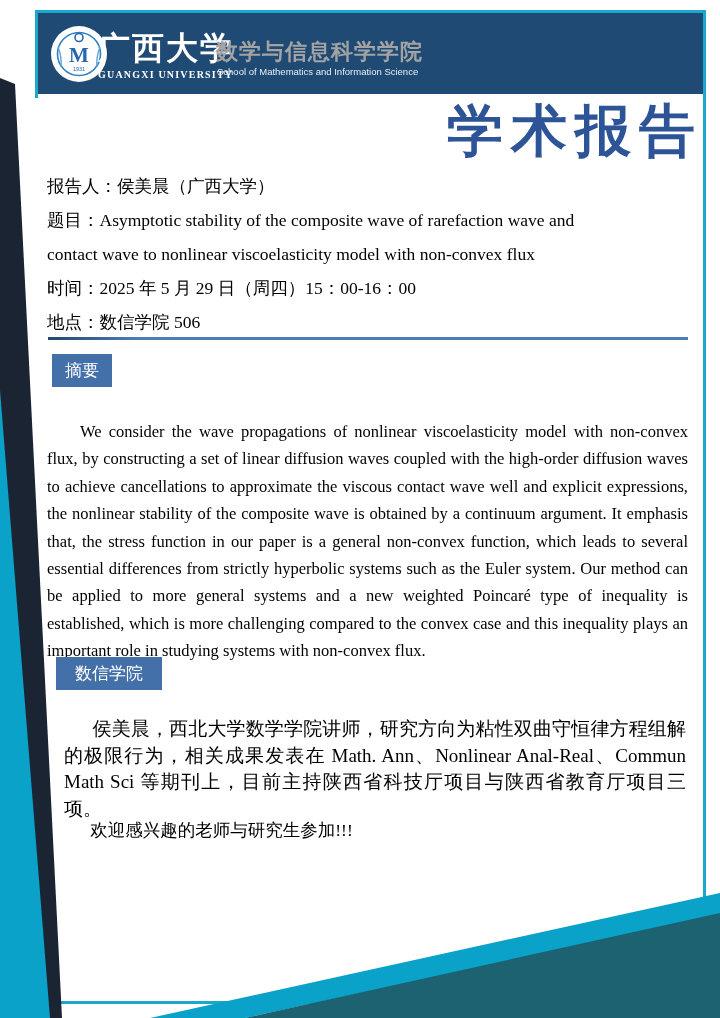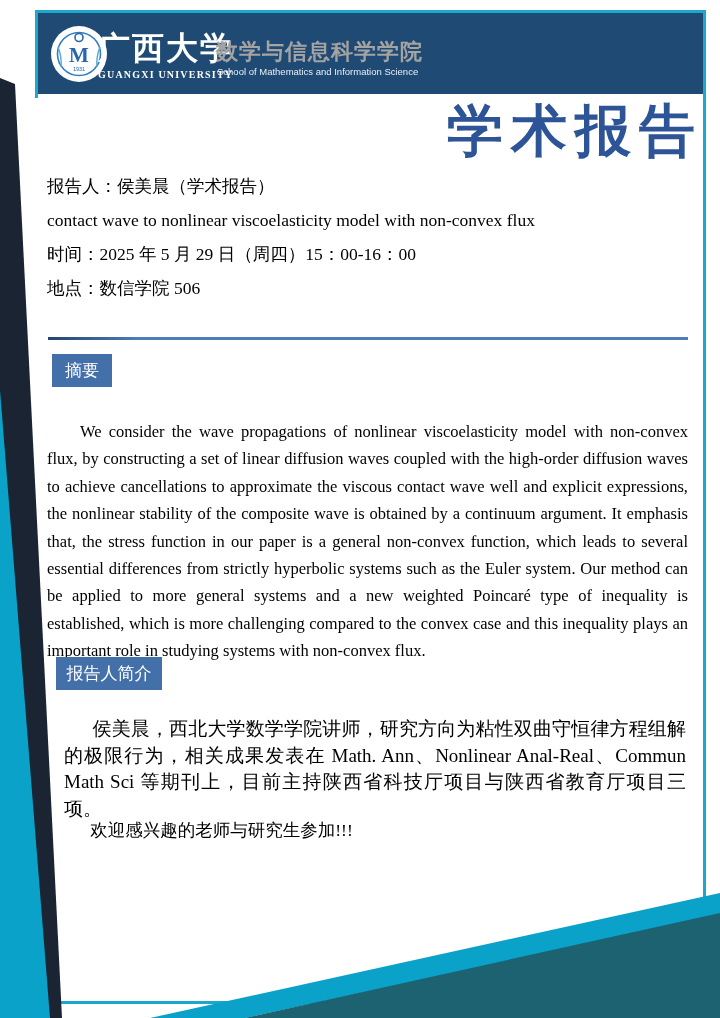--- a/index.html
+++ b/index.html
@@ -120,32 +120,33 @@
     </svg>
     <div class="univ-cn">广西大学</div>
     <div class="univ-en">GUANGXI UNIVERSITY</div>
     <div class="college-cn">数学与信息科学学院</div>
     <div class="college-en">School of Mathematics and Information Science</div>
   </div>
 
   <div class="title">学术报告</div>
 
   <div class="details">
-    <div>报告人：侯美晨（学术报告）</div>
+    <div>报告人：侯美晨（广西大学）</div>
+    <div>题目：Asymptotic stability of the composite wave of rarefaction wave and</div>
     <div>contact wave to nonlinear viscoelasticity model with non-convex flux</div>
     <div>时间：2025 年 5 月 29 日（周四）15：00-16：00</div>
     <div>地点：数信学院 506</div>
   </div>
 
   <div class="divider"></div>
 
   <div class="badge badge-abstract">摘要</div>
   <div class="abstract">We consider the wave propagations of nonlinear viscoelasticity model with non-convex flux, by constructing a set of linear diffusion waves coupled with the high-order diffusion waves to achieve cancellations to approximate the viscous contact wave well and explicit expressions, the nonlinear stability of the composite wave is obtained by a continuum argument. It emphasis that, the stress function in our paper is a general non-convex function, which leads to several essential differences from strictly hyperbolic systems such as the Euler system. Our method can be applied to more general systems and a new weighted Poincaré type of inequality is established, which is more challenging compared to the convex case and this inequality plays an important role in studying systems with non-convex flux.</div>
 
-  <div class="badge badge-bio">报告人简介</div>
+  <div class="badge badge-bio">数信学院</div>
   <div class="bio">侯美晨，西北大学数学学院讲师，研究方向为粘性双曲守恒律方程组解的极限行为，相关成果发表在 Math. Ann、Nonlinear Anal-Real、Commun Math Sci 等期刊上，目前主持陕西省科技厅项目与陕西省教育厅项目三项。</div>
   <div class="welcome">欢迎感兴趣的老师与研究生参加!!!</div>
 
   <div class="deco deco-navy-band"></div>
   <div class="deco deco-cyan-left"></div>
   <div class="deco deco-cyan-stripe"></div>
   <div class="deco deco-teal"></div>
 
 </div>
 

